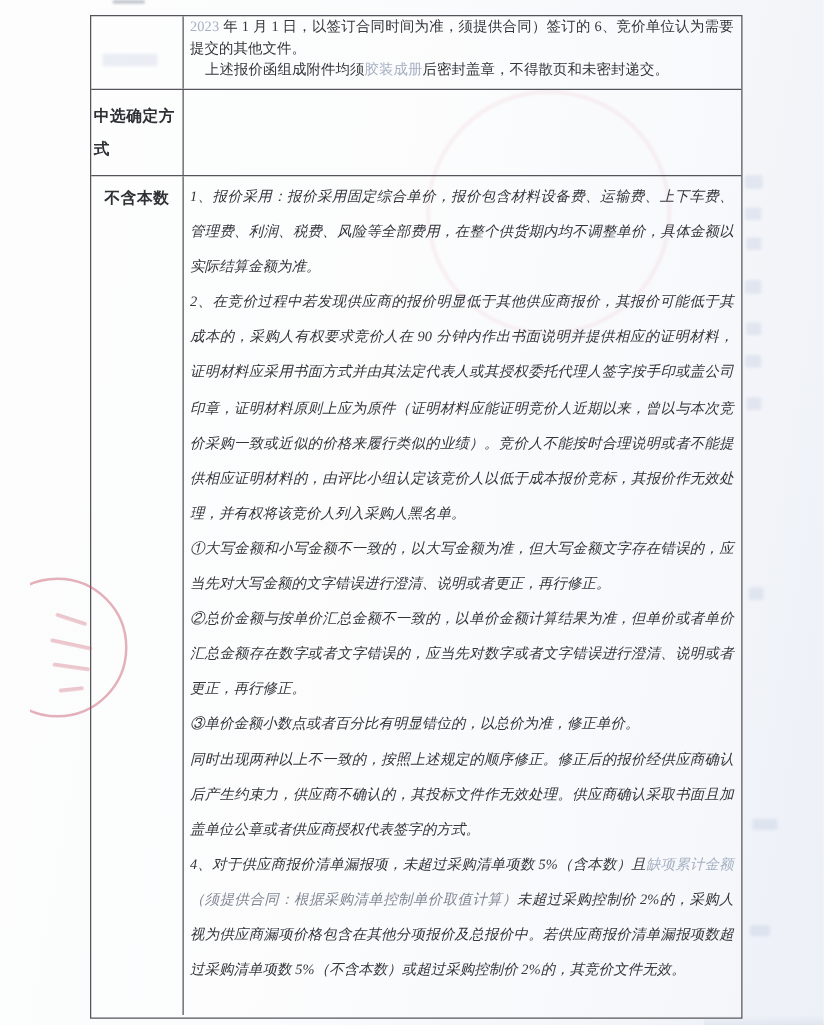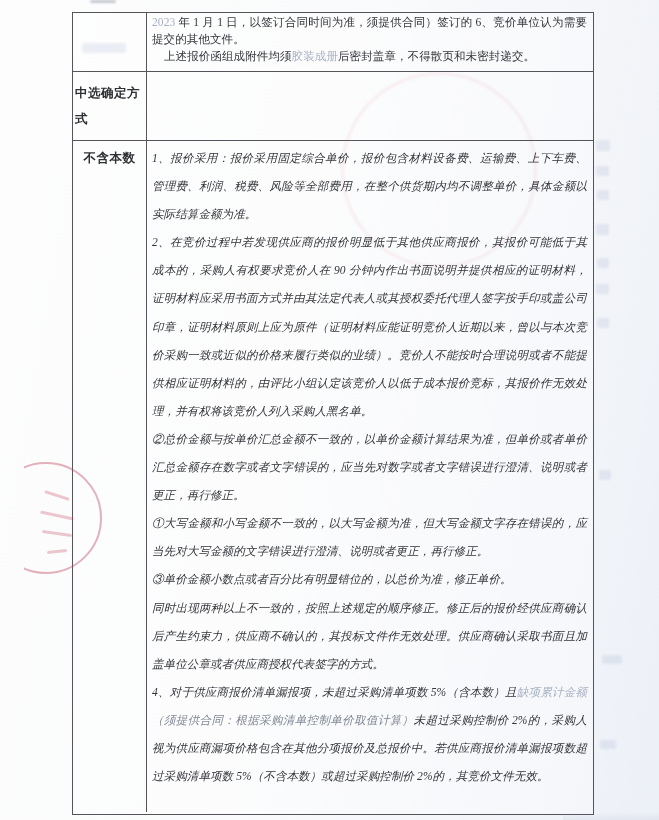--- a/index.html
+++ b/index.html
@@ -114,22 +114,22 @@
           <span>中选确定方式</span>
         </div>
       </div>
       <div class="t-row row-2">
         <div class="cell label-cell">
           <span>不含本数</span>
         </div>
         <div class="cell content-cell">
           <p><span>1、报价采用：报价采用固定综合单价，报价包含材料设备费、运输费、上下车费、管理费、利润、税费、风险等全部费用，在整个供货期内均不调整单价，具体金额以实际结算金额为准。</span></p>
           <p><span>2、在竞价过程中若发现供应商的报价明显低于其他供应商报价，其报价可能低于其成本的，采购人有权要求竞价人在 90 分钟内作出书面说明并提供相应的证明材料，证明材料应采用书面方式并由其法定代表人或其授权委托代理人签字按手印或盖公司印章，证明材料原则上应为原件（证明材料应能证明竞价人近期以来，曾以与本次竞价采购一致或近似的价格来履行类似的业绩）。竞价人不能按时合理说明或者不能提供相应证明材料的，由评比小组认定该竞价人以低于成本报价竞标，其报价作无效处理，并有权将该竞价人列入采购人黑名单。</span></p>
+          <p><span>①大写金额和小写金额不一致的，以大写金额为准，但大写金额文字存在错误的，应当先对大写金额的文字错误进行澄清、说明或者更正，再行修正。</span></p>
           <p><span>②总价金额与按单价汇总金额不一致的，以单价金额计算结果为准，但单价或者单价汇总金额存在数字或者文字错误的，应当先对数字或者文字错误进行澄清、说明或者更正，再行修正。</span></p>
-          <p><span>①大写金额和小写金额不一致的，以大写金额为准，但大写金额文字存在错误的，应当先对大写金额的文字错误进行澄清、说明或者更正，再行修正。</span></p>
           <p><span>③单价金额小数点或者百分比有明显错位的，以总价为准，修正单价。</span></p>
           <p><span>同时出现两种以上不一致的，按照上述规定的顺序修正。修正后的报价经供应商确认后产生约束力，供应商不确认的，其投标文件作无效处理。供应商确认采取书面且加盖单位公章或者供应商授权代表签字的方式。</span></p>
           <p><span>4、对于供应商报价清单漏报项，未超过采购清单项数 5%（含本数）且</span><span class="tone-faded">缺项累计金额</span><span class="tone-light">（须提供合同：根据采购清单控制单价取值计算）</span><span>未超过采购控制价 2%的，采购人视为供应商漏项价格包含在其他分项报价及总报价中。若供应商报价清单漏报项数超过采购清单项数 5%（不含本数）或超过采购控制价 2%的，其竞价文件无效。</span></p>
         </div>
       </div>
     </div>
 
   <div class="stamp stamp-left">
     <span class="s1"></span>
     <span class="s2"></span>

